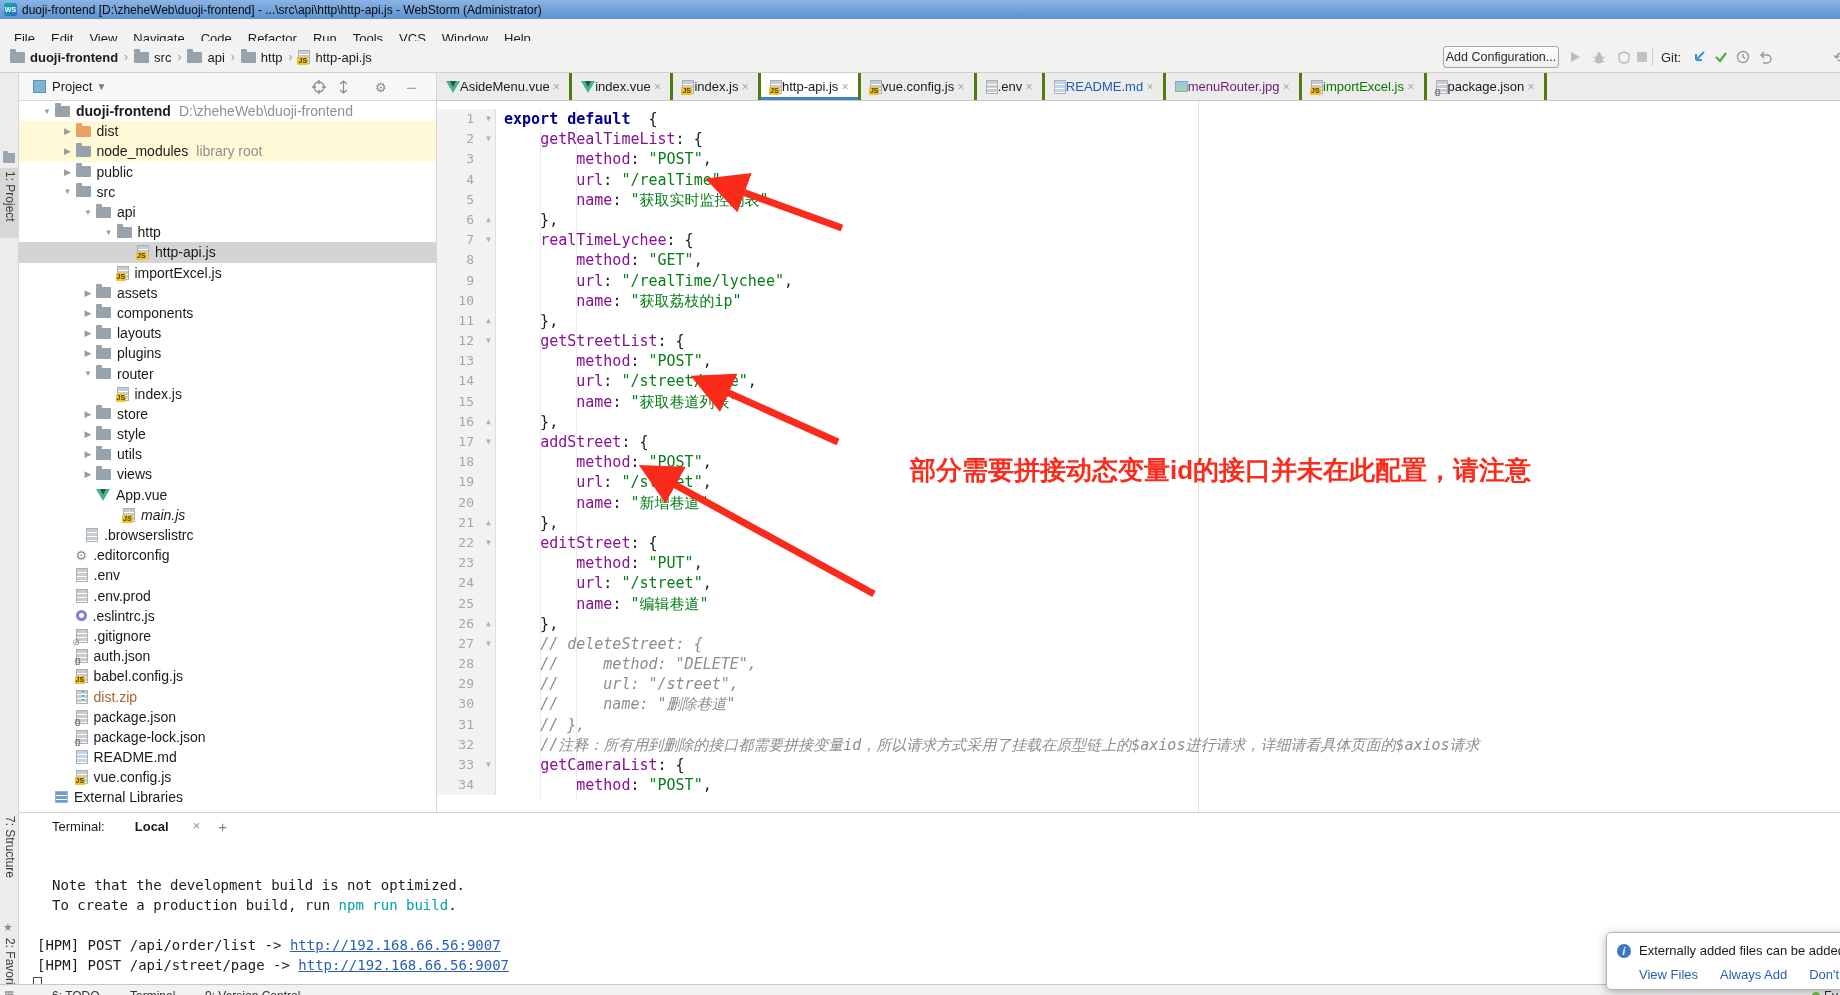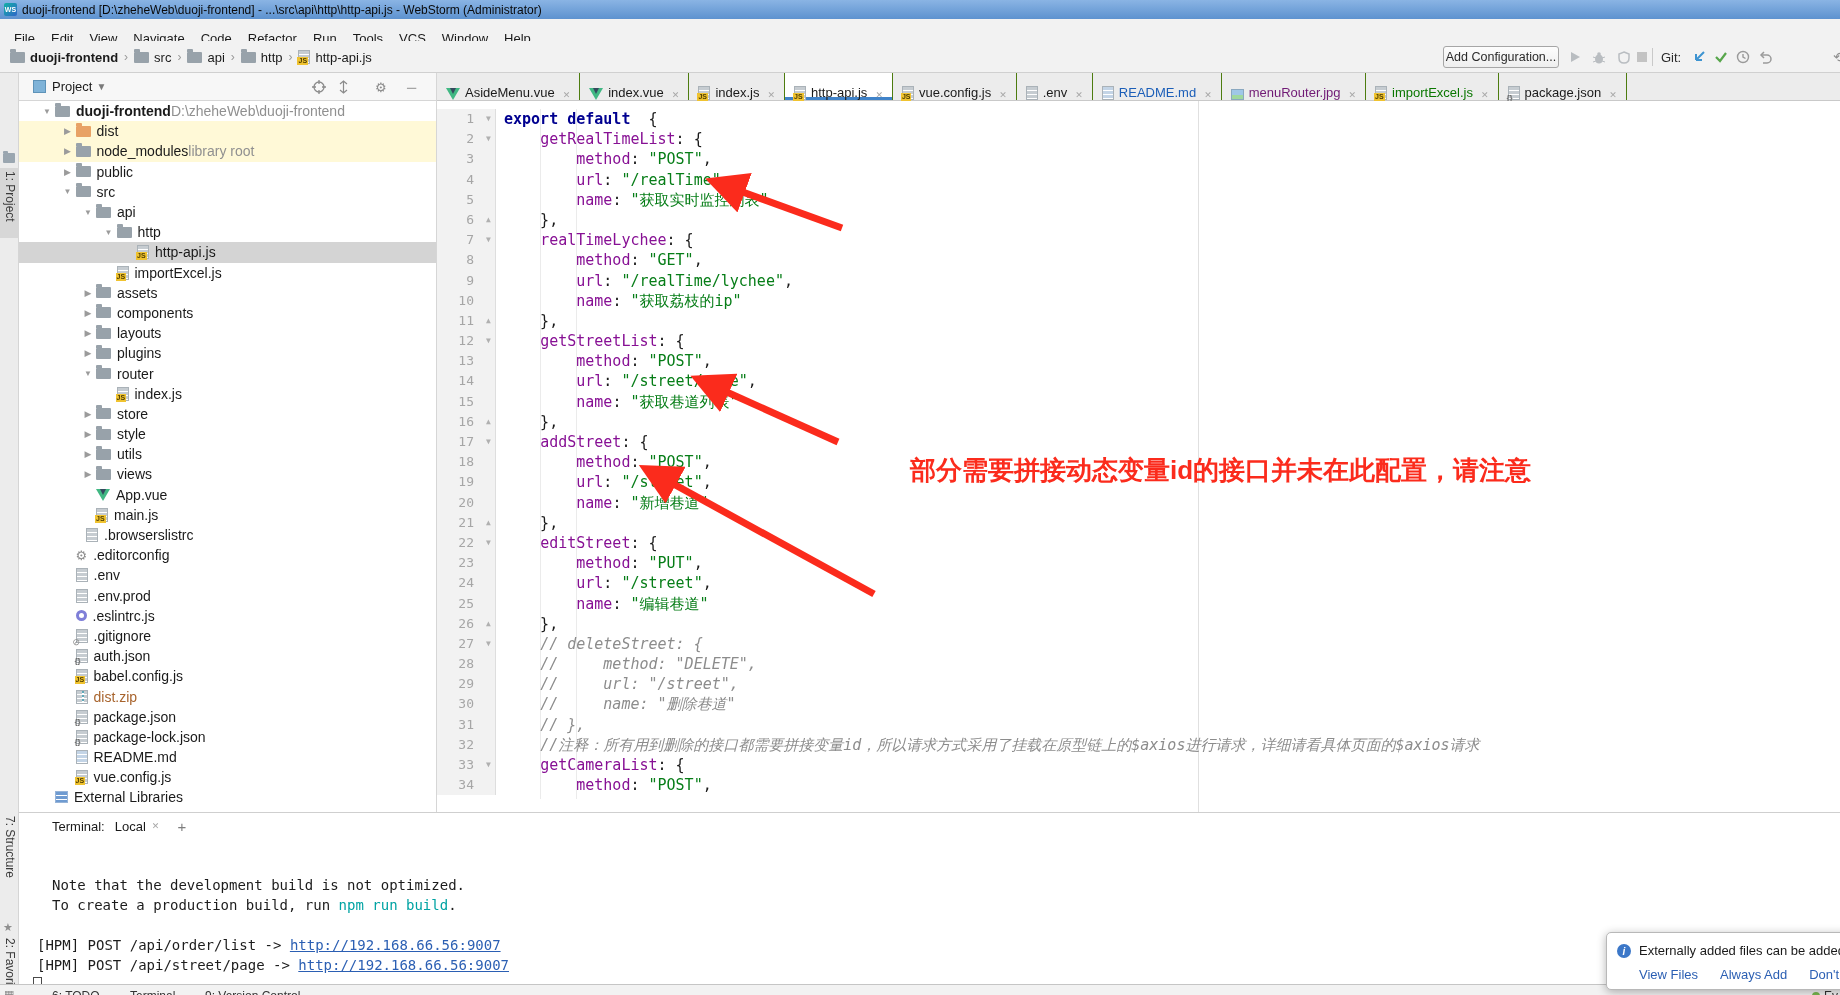--- a/index.html
+++ b/index.html
@@ -45,34 +45,34 @@
 
   
   .panel-header { position:absolute; left:19px; top:73px; width:418px; height:28px; background:#f7f7f7;
     border-bottom:1px solid #d6d6d6; border-right:1px solid #d6d6d6; display:flex; align-items:center; font-size:13px; }
   .panel-header .ph-square { width:13px; height:13px; background:#7fb3d8; border:1px solid #5e93b8; margin:0 6px 0 14px; }
   .ph-caret { color:#7a7a7a; font-size:10px; margin-left:4px; }
   .ph-ic { position:absolute; top:7px; color:#8b8b8b; font-size:13px; }
 
   .tabbar { position:absolute; left:437px; top:73px; width:1403px; height:28px; background:#ececec;
     border-bottom:1px solid #c9c9c9; display:flex; align-items:stretch; }
-  .tab { display:flex; align-items:flex-end; gap:5px; padding:0 9px; font-size:13px; border-right:1px solid #4d7c0f; position:relative; }
+  .tab { display:flex; align-items:center; padding:0 9px; font-size:13px; border-right:3px solid #4d7c0f; position:relative; }
   .tab.active { background:#ffffff; box-shadow:inset 0 -3px 0 var(--tab_underline_blue,#4083c9); }
   .tab .close { color:#a7a7a7; font-size:9px; margin-left:3px; }
 
   
   .project-panel { position:absolute; left:19px; top:101px; width:418px; height:711px; background:#fff;
     border-right:1px solid #d6d6d6; overflow:hidden; }
   .trow { height:20.2px; display:flex; align-items:center; white-space:nowrap; font-size:14px; }
   .trow.hl { background:var(--highlight_yellow,#fff9d7); }
   .trow.sel { background:var(--selection_gray,#d4d4d4); }
   .trow .arrow { width:16px; text-align:center; color:#9b9b9b; font-size:9px; flex:none; }
   .trow .lbl { margin-left:6px; }
   .trow .lbl.b { font-weight:bold; }
-  .trow .ann { color:#909090; }
+  .trow .ann { margin-left:8px; color:#909090; }
 
   
   .ic { display:inline-block; position:relative; flex:none; vertical-align:middle; }
   .ic-folder { width:15px; height:11px; background:#98a2aa; border-radius:1px; }
   .ic-folder::before { content:""; position:absolute; left:0; top:-3px; width:6px; height:3px; background:#98a2aa; border-radius:1px 1px 0 0; }
   .ic-folder-orange { width:15px; height:11px; background:#e8a265; border-radius:1px; }
   .ic-folder-orange::before { content:""; position:absolute; left:0; top:-3px; width:6px; height:3px; background:#e8a265; border-radius:1px 1px 0 0; }
   .ic-js, .ic-json, .ic-file, .ic-md, .ic-ignored, .ic-zip { width:12px; height:14px; background:#c6ccd1;
      background-image:repeating-linear-gradient(#c6ccd1 0 3px,#ffffff 3px 4px); border:1px solid #aab2b8; }
   .ic-js b { position:absolute; left:-2px; bottom:-2px; background:#f0c330; color:#4d3d00; font-size:7px; font-weight:bold;
@@ -106,21 +106,21 @@
   .guide { position:absolute; top:8px; width:1px; height:690px; background:#ebebeb; }
   .margin-line { position:absolute; left:761px; top:0; width:1px; height:711px; background:#e0e0e0; }
   .arrows-svg { position:absolute; left:0; top:0; pointer-events:none; }
   .red-note { position:absolute; left:473px; top:352px; font-size:26px; font-weight:bold;
      color:var(--accent_red,#fb2b1c); white-space:nowrap; }
 
   
   .terminal { position:absolute; left:19px; top:812px; width:1821px; height:172px; background:#fff; border-top:1px solid #cfcfcf; }
   .term-header { position:absolute; left:0; top:0; width:100%; height:26px; display:flex; align-items:center; font-size:13px; }
   .term-title { margin-left:33px; color:#1a1a1a; }
-  .term-tab { margin-left:6px; display:flex; align-items:center; gap:6px; padding:3px 4px; }
+  .term-tab { margin-left:26px; display:flex; align-items:center; gap:24px; padding:3px 4px;font-weight:bold; }
   .term-tab .close { color:#a7a7a7; font-size:9px; }
   .term-plus { margin-left:14px; color:#7d7d7d; font-size:15px; }
   .term-body { position:absolute; left:0; top:62px; font-family:"DejaVu Sans Mono", monospace; font-size:14px; color:#1c1c1c; }
   .tline { height:20px; line-height:20px; white-space:pre; padding-left:18px; }
   .tline.ind { padding-left:33px; }
   .tgap { height:20px; }
   .tt-cmd { color:var(--terminal_cmd_teal,#00a3a3); }
   .tt-link { color:var(--link_blue,#2b5fb3); text-decoration:underline; }
   .cursor-row { height:20px; padding-left:14px; }
   .term-cursor { display:inline-block; width:9px; height:15px; border:1px solid #4a4a4a; margin-top:2px; }
@@ -434,21 +434,21 @@
       <div class="trow" style="padding-left: 61px;">
         <span class="arrow">▶</span>
         <span class="ic ic-folder"></span>
         <span class="lbl">views</span>
       </div>
       <div class="trow" style="padding-left: 61px;">
         <span class="arrow"></span>
         <span class="ic ic-vue"></span>
         <span class="lbl">App.vue</span>
       </div>
-      <div class="trow" style="padding-left: 61px;">
+      <div class="trow" style="padding-left: 88px; font-style: italic;">
         <span class="arrow"></span>
         <span class="ic ic-js">
           <b>JS</b>
         </span>
         <span class="lbl">main.js</span>
       </div>
       <div class="trow" style="padding-left: 51px;">
         <span class="arrow"></span>
         <span class="ic ic-file"></span>
         <span class="lbl">.browserslistrc</span>

